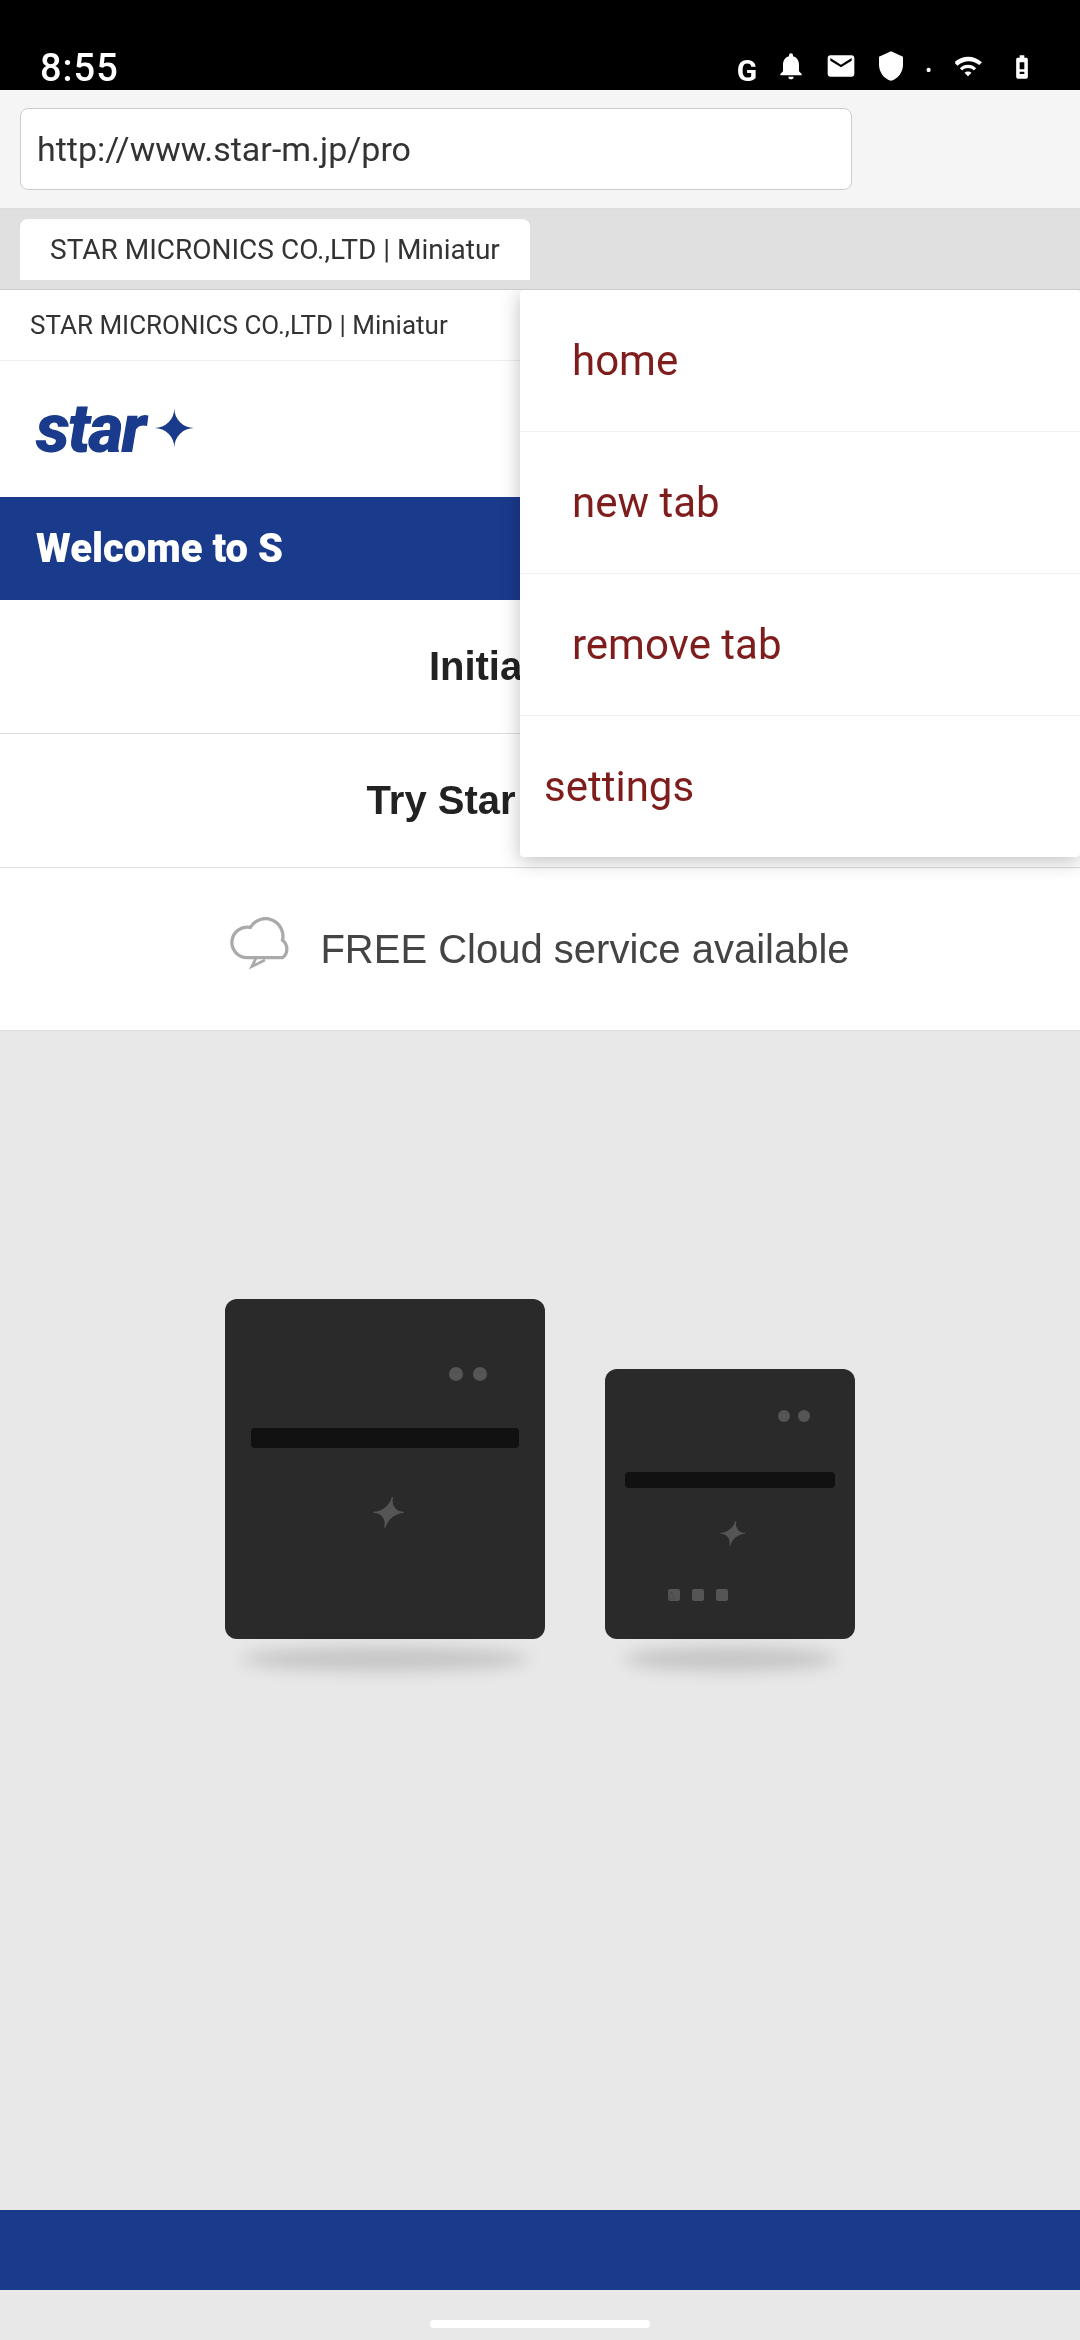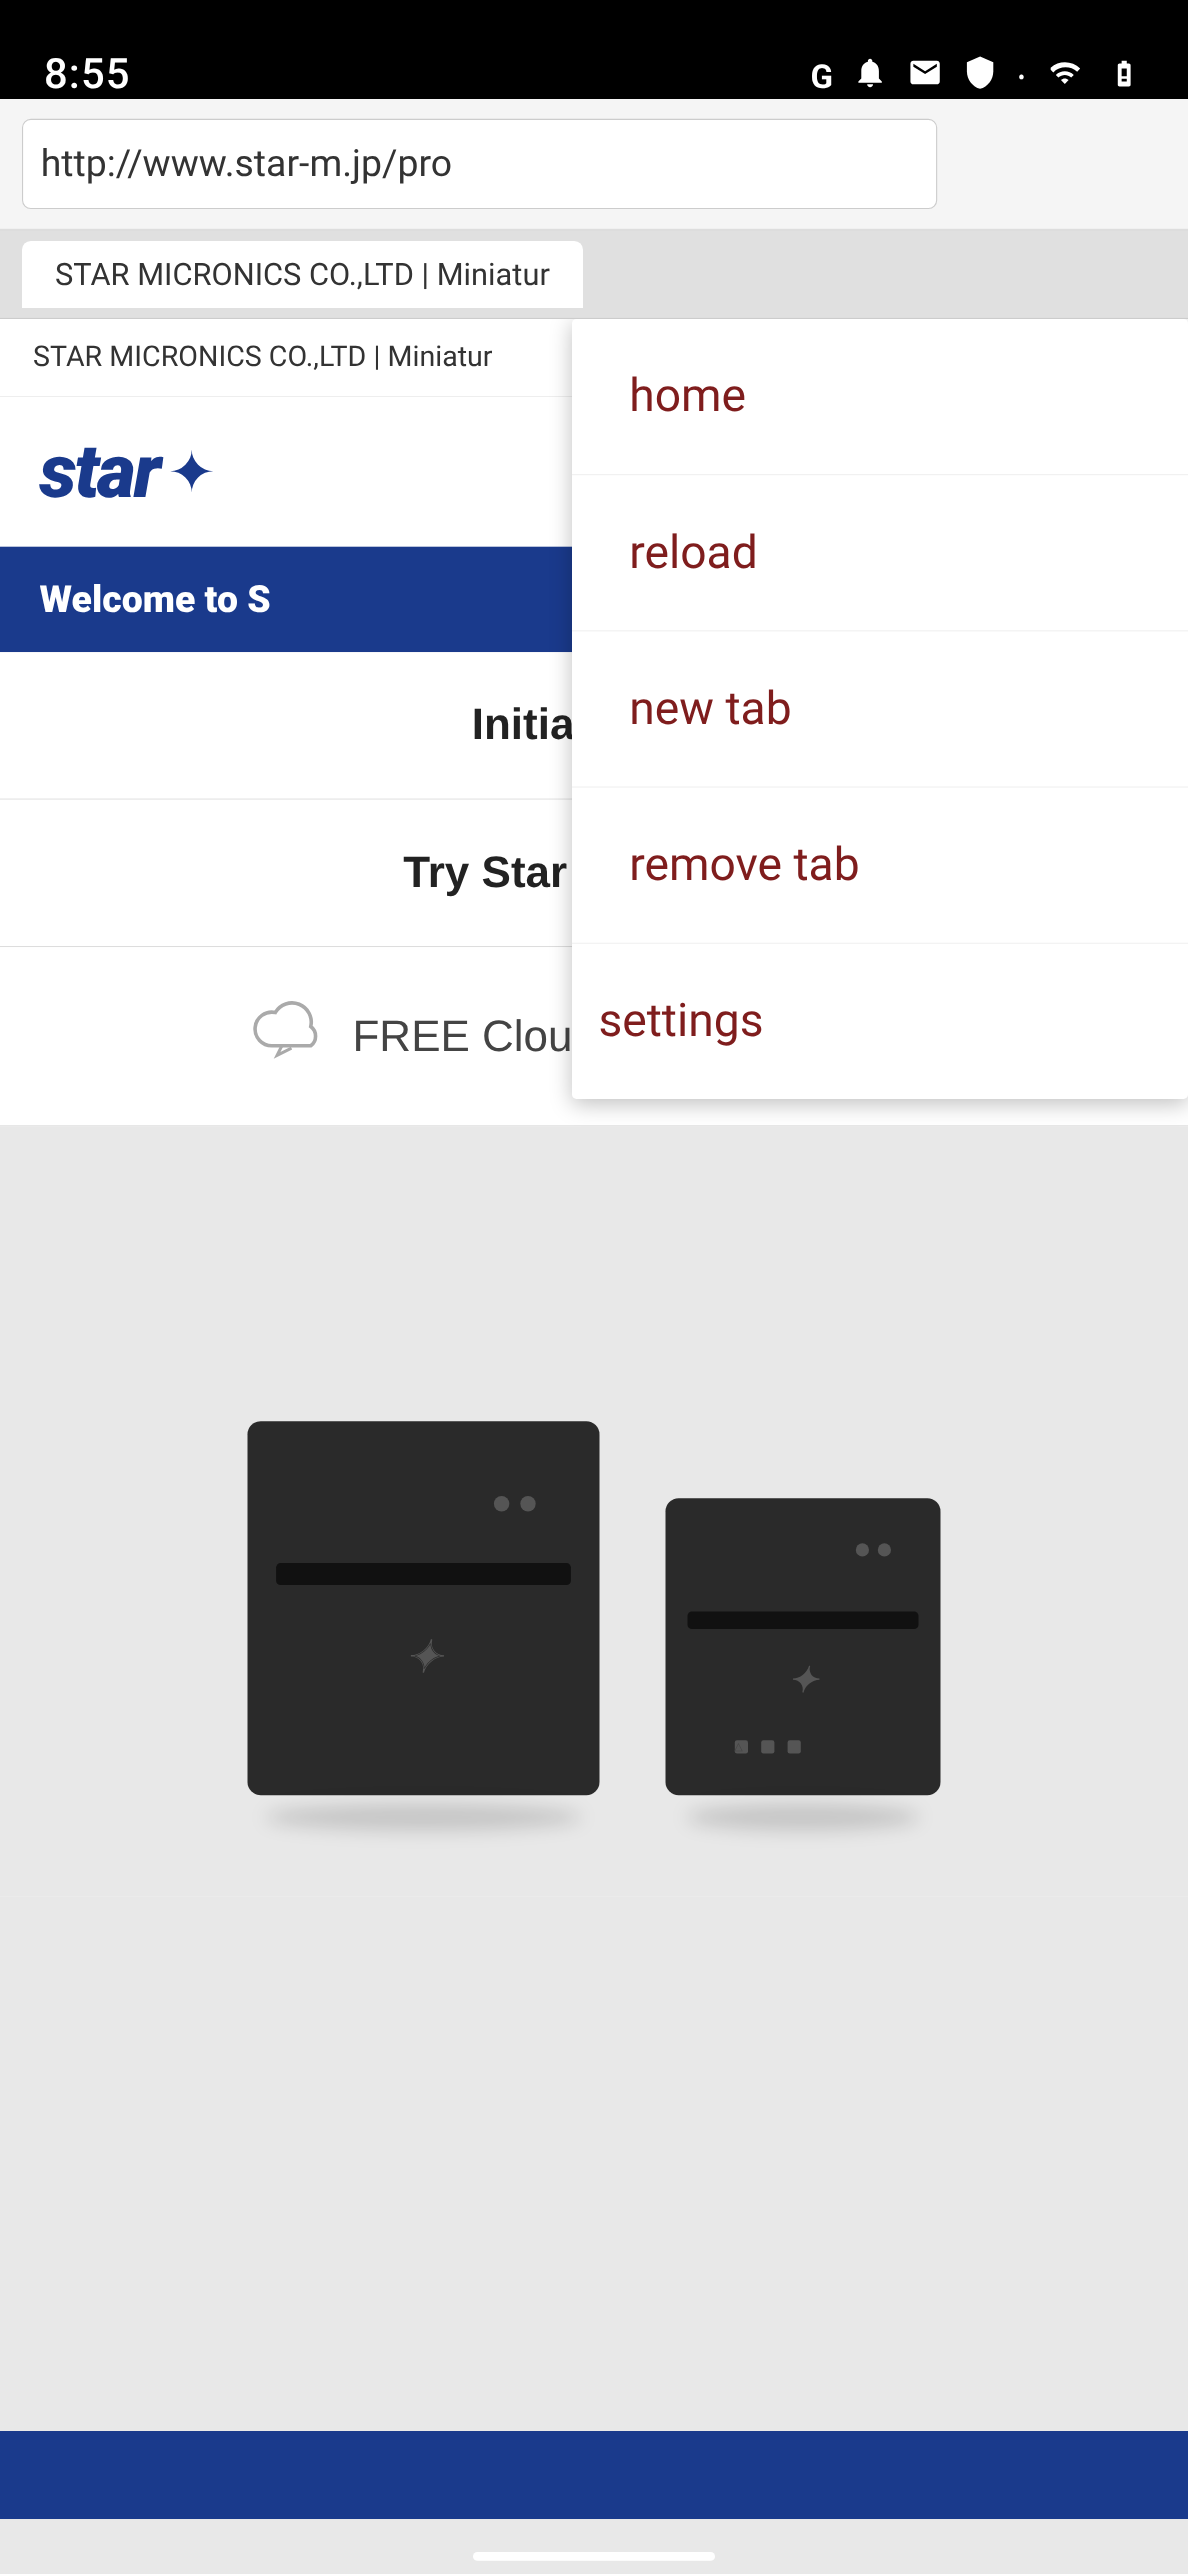--- a/index.html
+++ b/index.html
@@ -129,21 +129,21 @@
     }
 
     
     .blue-banner {
       background: #1a3a8c;
       padding: 28px 36px;
     }
 
     .blue-banner-text {
       color: #fff;
-      font-size: 34px;
+      font-size: 40px;
       font-weight: 700;
     }
 
     
     .context-menu {
       position: absolute;
       top: 0;
       right: 0;
       width: 560px;
       background: #fff;
@@ -412,23 +412,20 @@
       </div>
     </div>
 
   </div>
 
   <div class="context-menu">
     <div class="context-menu-item">
       <span>home</span>
     </div>
     <div class="context-menu-item">
-      <span>reload</span>
-    </div>
-    <div class="context-menu-item">
       <span>new tab</span>
     </div>
     <div class="context-menu-item">
       <span>remove tab</span>
     </div>
     <div class="context-menu-item">
       <span>settings</span>
     </div>
   </div>
 

